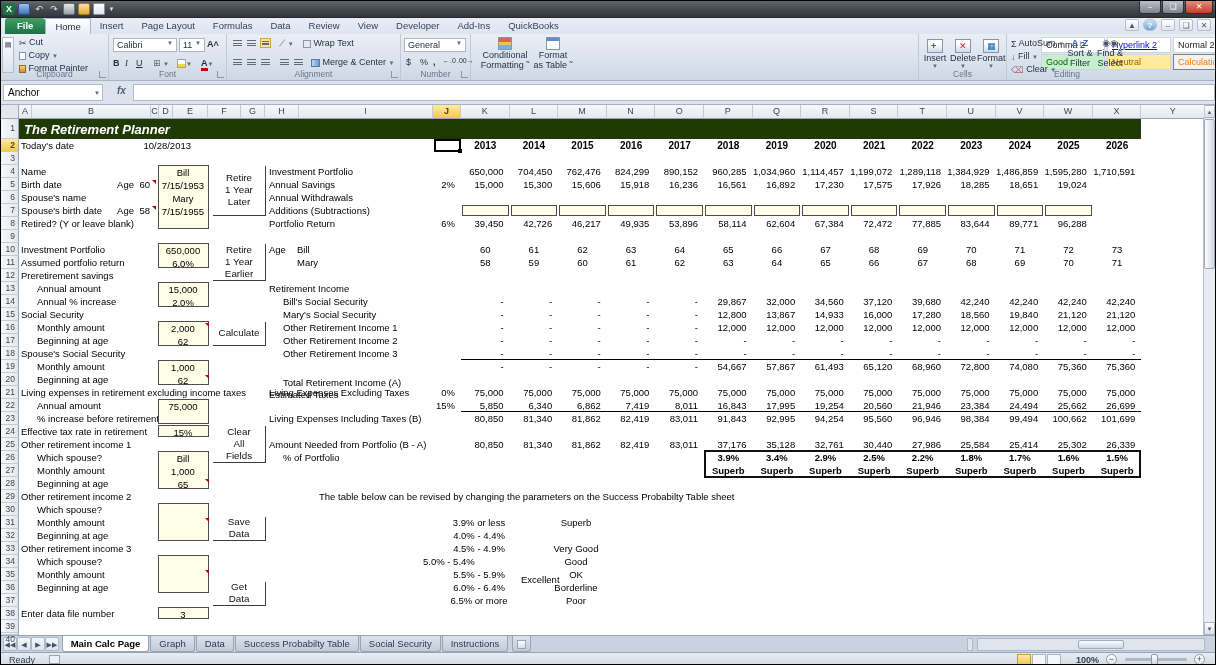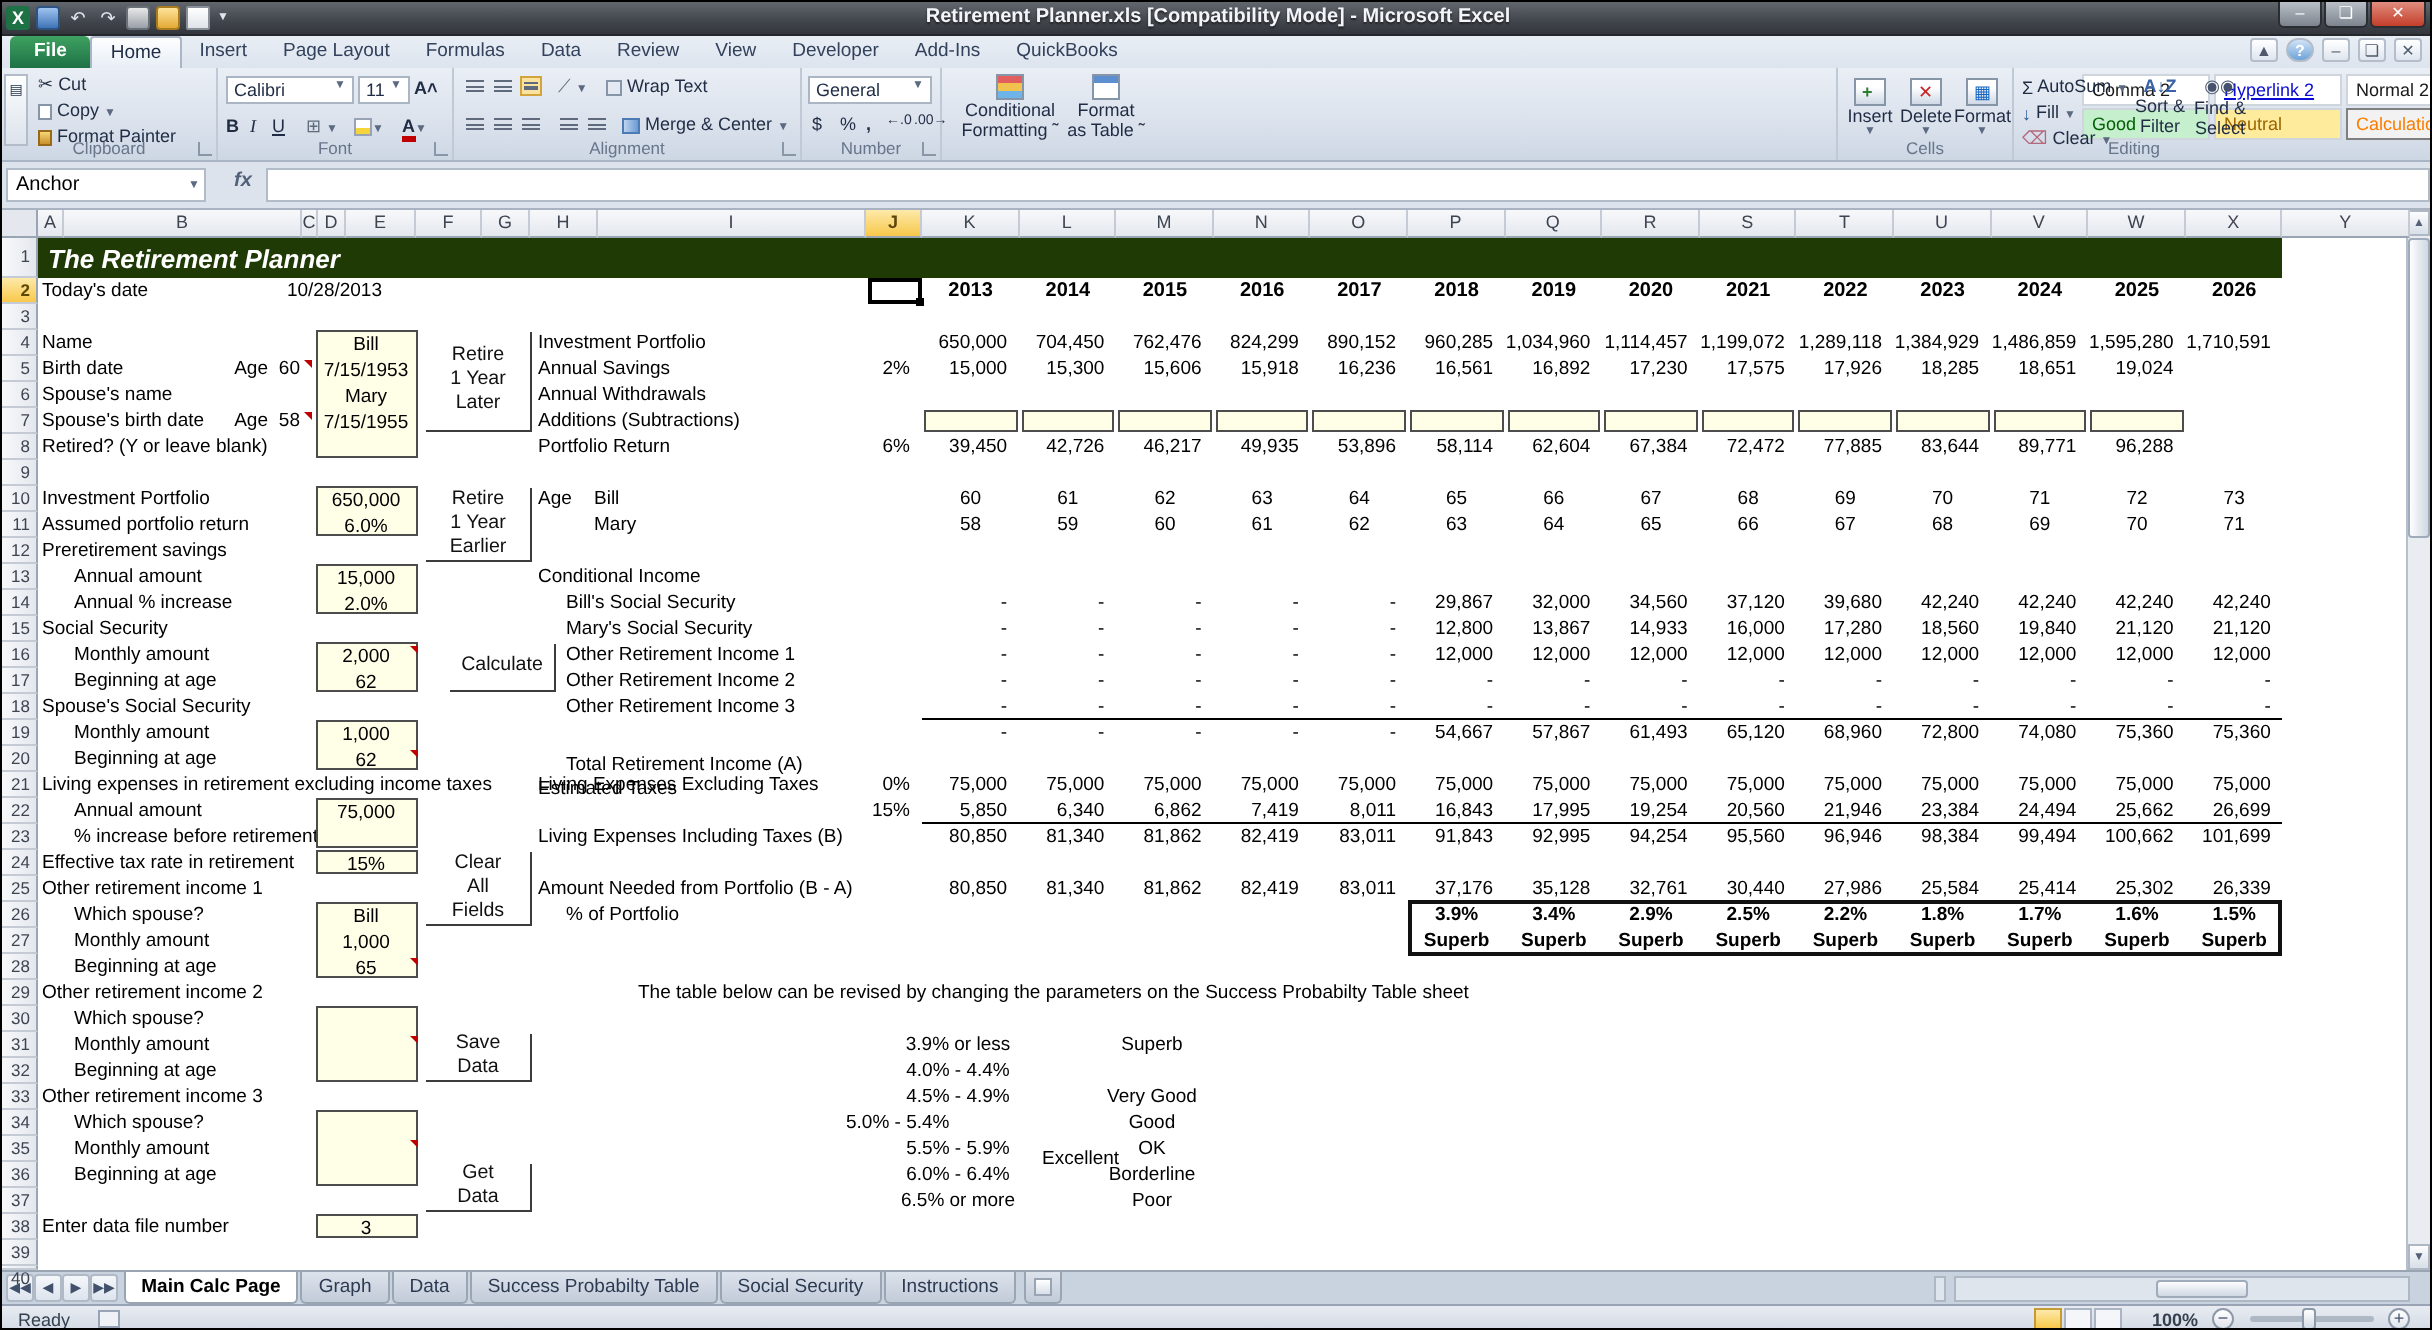--- a/index.html
+++ b/index.html
@@ -95,21 +95,20 @@
     <div class="qat">
       <span class="qico excel-logo">X</span>
       <span class="qico save-sq"></span>
       <span class="qico">↶</span>
       <span class="qico">↷</span>
       <span class="qico print-sq"></span>
       <span class="qico folder-sq"></span>
       <span class="qico doc-sq"></span>
       <span class="qico" style="width:7px;font-size:6px;">▼</span>
     </div>
-    <div class="wtitle">Retirement Planner.xls  [Compatibility Mode] - Microsoft Excel</div>
     <div class="winbtns">
       <span class="wb">–</span>
       <span class="wb">❏</span>
       <span class="wb close">✕</span>
     </div>
   </div>
 
   <div class="tabstrip" id="tabstrip">
       <div class="rtab file">File</div>
       <div class="rtab active">Home</div>
@@ -380,21 +379,21 @@
       <div class="mbtn" style="left: 212px; top: 164.5px; width: 53px; height: 50px;">
         <span>Retire</span>
         <span>1 Year</span>
         <span>Later</span>
       </div>
       <div class="mbtn" style="left: 212px; top: 242.5px; width: 53px; height: 37px;">
         <span>Retire</span>
         <span>1 Year</span>
         <span>Earlier</span>
       </div>
-      <div class="mbtn" style="left: 212px; top: 320.5px; width: 53px; height: 24px; margin-left: 12px;">
+      <div class="mbtn" style="left: 212px; top: 320.5px; width: 53px; height: 24px;">
         <span>Calculate</span>
       </div>
       <div class="mbtn" style="left: 212px; top: 424.5px; width: 53px; height: 37px;">
         <span>Clear</span>
         <span>All</span>
         <span>Fields</span>
       </div>
       <div class="mbtn" style="left: 212px; top: 515.5px; width: 53px; height: 24px;">
         <span>Save</span>
         <span>Data</span>
@@ -501,21 +500,21 @@
       <div class="cell ctr" style="left: 654.4px; top: 255px; width: 48.6px;">62</div>
       <div class="cell ctr" style="left: 703px; top: 255px; width: 48.6px;">63</div>
       <div class="cell ctr" style="left: 751.6px; top: 255px; width: 48.6px;">64</div>
       <div class="cell ctr" style="left: 800.2px; top: 255px; width: 48.6px;">65</div>
       <div class="cell ctr" style="left: 848.8px; top: 255px; width: 48.6px;">66</div>
       <div class="cell ctr" style="left: 897.4px; top: 255px; width: 48.6px;">67</div>
       <div class="cell ctr" style="left: 946px; top: 255px; width: 48.6px;">68</div>
       <div class="cell ctr" style="left: 994.6px; top: 255px; width: 48.6px;">69</div>
       <div class="cell ctr" style="left: 1043.2px; top: 255px; width: 48.6px;">70</div>
       <div class="cell ctr" style="left: 1091.8px; top: 255px; width: 48.6px;">71</div>
-      <div class="cell" style="left: 268px; top: 281px;">Conditional Income</div>
+      <div class="cell" style="left: 268px; top: 281px;">Retirement Income</div>
       <div class="cell" style="left: 282px; top: 294px;">Bill's Social Security</div>
       <div class="cell num" style="left: 460px; top: 294px; width: 48.6px;">-</div>
       <div class="cell num" style="left: 508.6px; top: 294px; width: 48.6px;">-</div>
       <div class="cell num" style="left: 557.2px; top: 294px; width: 48.6px;">-</div>
       <div class="cell num" style="left: 605.8px; top: 294px; width: 48.6px;">-</div>
       <div class="cell num" style="left: 654.4px; top: 294px; width: 48.6px;">-</div>
       <div class="cell num" style="left: 703px; top: 294px; width: 48.6px;">29,867</div>
       <div class="cell num" style="left: 751.6px; top: 294px; width: 48.6px;">32,000</div>
       <div class="cell num" style="left: 800.2px; top: 294px; width: 48.6px;">34,560</div>
       <div class="cell num" style="left: 848.8px; top: 294px; width: 48.6px;">37,120</div>

